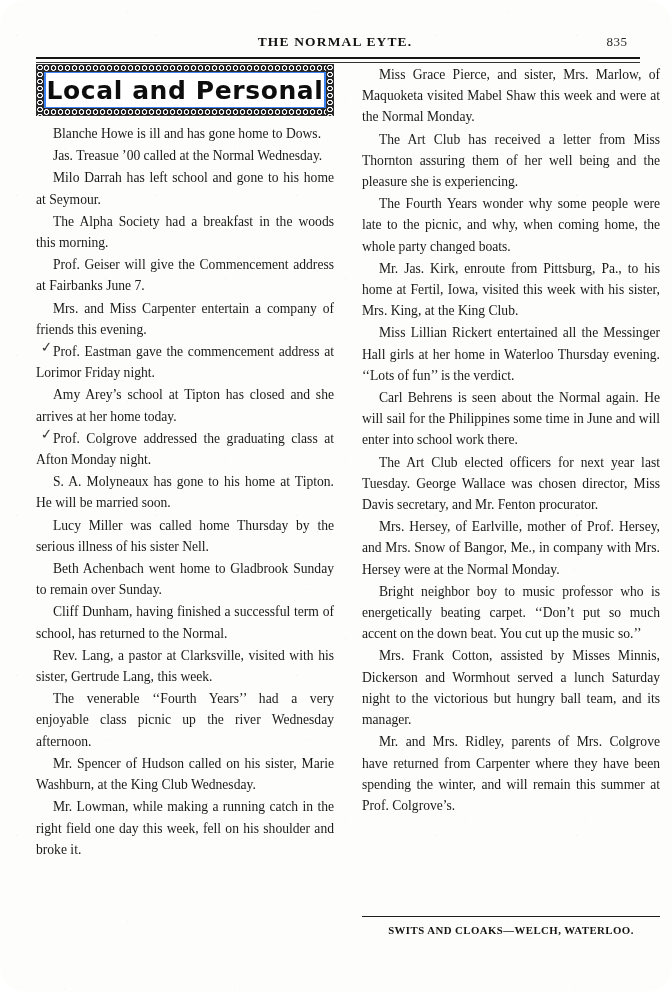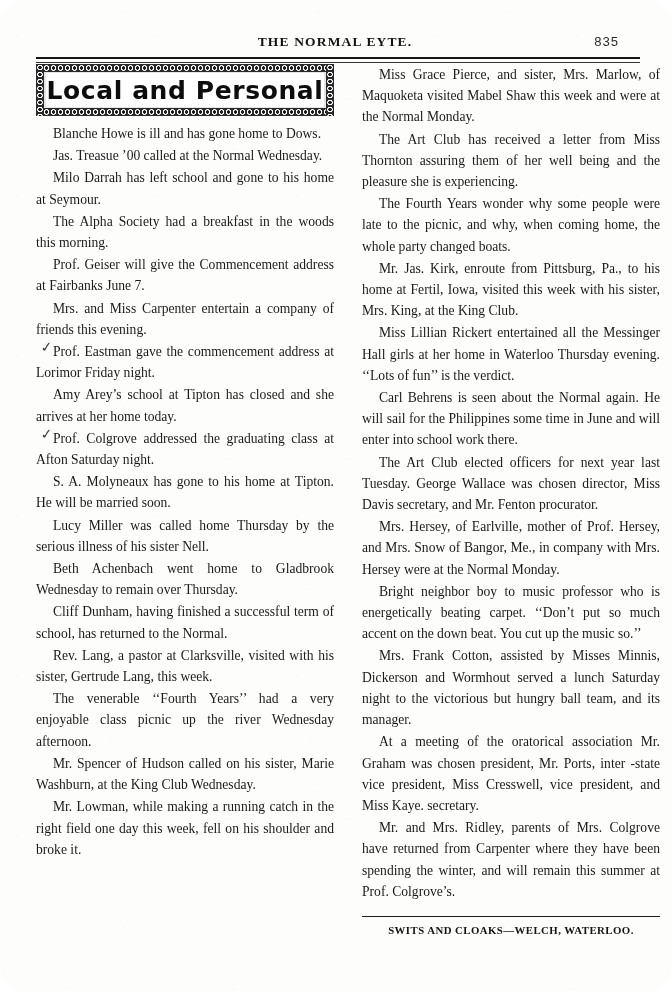--- a/index.html
+++ b/index.html
@@ -38,22 +38,22 @@
     text-align: center;
     font-family: "Liberation Serif", serif;
     font-weight: bold;
     font-size: 13.5px;
     letter-spacing: 1.15px;
     color: #141414;
     padding-left: 40px;
   }
   .head-folio {
     width: 46px;
-    text-align: left;
-    font-family: Liberation Mono, monospace;
+    text-align: center;
+    font-family: Liberation Serif, serif;
     font-size: 13px;
     color: #2a2a2a;
     letter-spacing: 0.5px;
   }
 
   .head-rule {
     position: absolute;
     left: 36px;
     right: 32px;
     top: 57px;
@@ -76,21 +76,21 @@
     position: relative;
     width: 298px;
     flex: 0 0 298px;
   }
 
   
   .masthead {
     position: relative;
     height: 52px;
     margin-bottom: 7px;
-    background: #e5e5e5;
+    background: #3b82f6;
     padding: 7px 8px;
     box-sizing: border-box;
   }
   .orn-edge {
     position: absolute;
     background-repeat: repeat;
     image-rendering: pixelated;
   }
   .orn-top, .orn-bottom {
     left: 0; right: 0;
@@ -222,24 +222,24 @@
 
       <div id="left-items">
           <p class="item"><span>Blanche Howe is ill and has gone home to Dows.</span></p>
           <p class="item"><span>Jas. Treasue ’00 called at the Normal Wednesday.</span></p>
           <p class="item"><span>Milo Darrah has left school and gone to his home at Seymour.</span></p>
           <p class="item"><span>The Alpha Society had a breakfast in the woods this morning.</span></p>
           <p class="item"><span>Prof. Geiser will give the Commencement address at Fairbanks June 7.</span></p>
           <p class="item"><span>Mrs. and Miss Carpenter entertain a company of friends this evening.</span></p>
           <p class="item"><span class="check">✓</span><span>Prof. Eastman gave the commencement address at Lorimor Friday night.</span></p>
           <p class="item"><span>Amy Arey’s school at Tipton has closed and she arrives at her home today.</span></p>
-          <p class="item"><span class="check">✓</span><span>Prof. Colgrove addressed the graduating class at Afton Saturday night.</span></p>
+          <p class="item"><span class="check">✓</span><span>Prof. Colgrove addressed the graduating class at Afton Monday night.</span></p>
           <p class="item"><span>S. A. Molyneaux has gone to his home at Tipton. He will be married soon.</span></p>
           <p class="item"><span>Lucy Miller was called home Thursday by the serious illness of his sister Nell.</span></p>
-          <p class="item"><span>Beth Achenbach went home to Gladbrook Wednesday to remain over Thursday.</span></p>
+          <p class="item"><span>Beth Achenbach went home to Gladbrook Sunday to remain over Sunday.</span></p>
           <p class="item"><span>Cliff Dunham, having finished a successful term of school, has returned to the Normal.</span></p>
           <p class="item"><span>Rev. Lang, a pastor at Clarksville, visited with his sister, Gertrude Lang, this week.</span></p>
           <p class="item"><span>The venerable ‘‘Fourth Years’’ had a very enjoyable class picnic up the river Wednesday afternoon.</span></p>
           <p class="item"><span>Mr. Spencer of Hudson called on his sister, Marie Washburn, at the King Club Wednesday.</span></p>
           <p class="item"><span>Mr. Lowman, while making a running catch in the right field one day this week, fell on his shoulder and broke it.</span></p>
         </div>
 
     </div>
 
     <div class="col">
@@ -248,21 +248,20 @@
           <p class="item"><span>Miss Grace Pierce, and sister, Mrs. Marlow, of Maquoketa visited Mabel Shaw this week and were at the Normal Monday.</span></p>
           <p class="item"><span>The Art Club has received a letter from Miss Thornton assuring them of her well being and the pleasure she is experiencing.</span></p>
           <p class="item"><span>The Fourth Years wonder why some people were late to the picnic, and why, when coming home, the whole party changed boats.</span></p>
           <p class="item"><span>Mr. Jas. Kirk, enroute from Pittsburg, Pa., to his home at Fertil, Iowa, visited this week with his sister, Mrs. King, at the King Club.</span></p>
           <p class="item"><span>Miss Lillian Rickert entertained all the Messinger Hall girls at her home in Waterloo Thursday evening. ‘‘Lots of fun’’ is the verdict.</span></p>
           <p class="item"><span>Carl Behrens is seen about the Normal again. He will sail for the Philippines some time in June and will enter into school work there.</span></p>
           <p class="item"><span>The Art Club elected officers for next year last Tuesday. George Wallace was chosen director, Miss Davis secretary, and Mr. Fenton procurator.</span></p>
           <p class="item"><span>Mrs. Hersey, of Earlville, mother of Prof. Hersey, and Mrs. Snow of Bangor, Me., in company with Mrs. Hersey were at the Normal Monday.</span></p>
           <p class="item"><span>Bright neighbor boy to music professor who is energetically beating carpet. ‘‘Don’t put so much accent on the down beat. You cut up the music so.’’</span></p>
           <p class="item"><span>Mrs. Frank Cotton, assisted by Misses Minnis, Dickerson and Wormhout served a lunch Saturday night to the victorious but hungry ball team, and its manager.</span></p>
-          <p class="item"><span>At a meeting of the oratorical association Mr. Graham was chosen president, Mr. Ports, inter -state vice president, Miss Cresswell, vice president, and Miss Kaye. secretary.</span></p>
           <p class="item"><span>Mr. and Mrs. Ridley, parents of Mrs. Colgrove have returned from Carpenter where they have been spending the winter, and will remain this summer at Prof. Colgrove’s.</span></p>
         </div>
 
       <div class="col-footer">
         <div class="footer-rule"></div>
         <div class="footer-text right-ad">SWITS AND CLOAKS—WELCH, WATERLOO.</div>
       </div>
     </div>
 
   </div>

